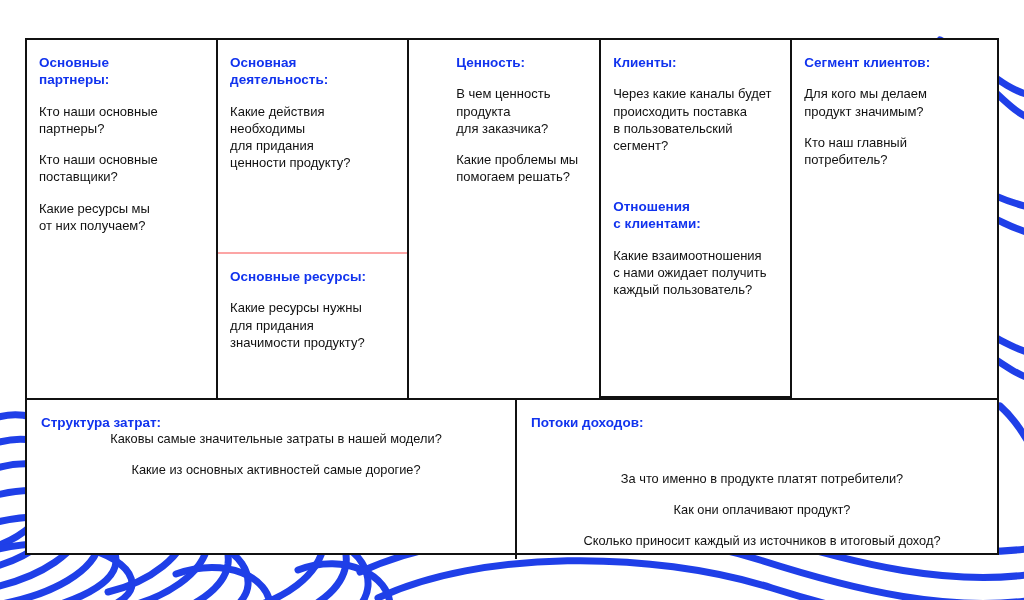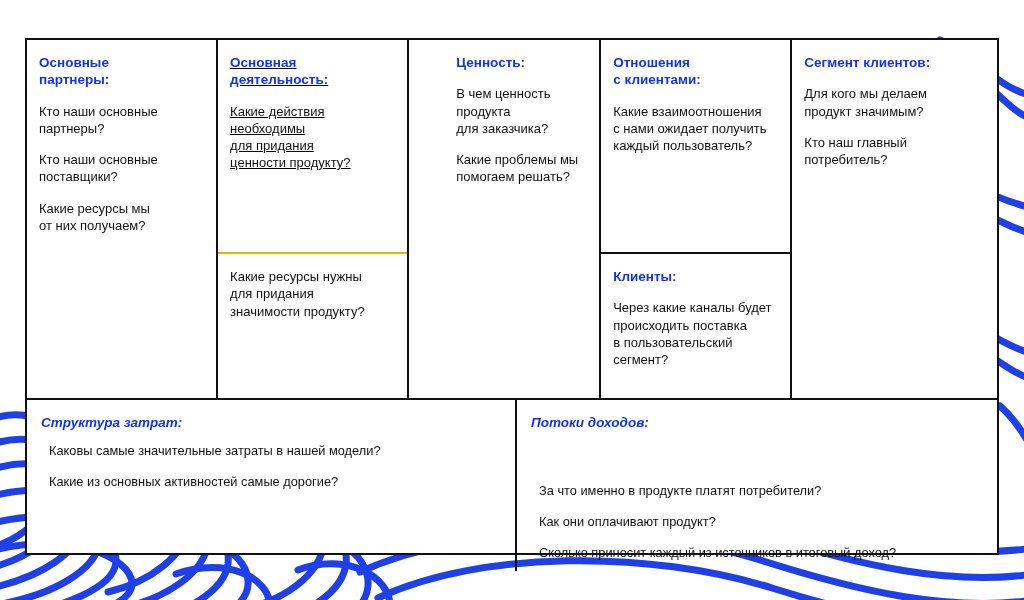--- a/index.html
+++ b/index.html
@@ -75,22 +75,21 @@
   .col-relations { width: 196px; }
   .col-segment { width: 210px; }
 
   .cell {
     padding: 14px 12px 10px 12px;
     box-sizing: border-box;
     flex: 1 1 auto;
   }
   .cell.split-top {
     flex: 0 0 214px;
-    border-bottom: 2px solid #eab308;
-    text-decoration: underline;
+    border-bottom: 2px solid #fca5a5;
   }
   .cell.split-top-rel {
     flex: 0 0 214px;
     border-bottom: 2px solid #111111;
   }
 
   .cell-title {
     color: #1133ee;
     font-weight: bold;
     font-size: 13.5px;
@@ -119,29 +118,29 @@
   }
   .bcol-costs {
     width: 490px;
     border-right: 2px solid #111111;
   }
   .bcol-revenue {
     width: 480px;
     gap: 40px;
   }
   .bcol .cell-title {
-    margin-bottom: 12px;
-    font-style: italic;
+    margin-bottom: 0;
   }
   .bcol-body p {
     margin: 0 0 14px 0;
     font-size: 12.8px;
     line-height: 1.3;
     color: #111111;
     padding-left: 8px;
+    text-align: center;
   }
   .bcol-body p:last-child {
     margin-bottom: 0;
   }
 </style>
 </head>
 <body>
 
 <svg id="bg-waves" viewBox="0 0 1024 600" preserveAspectRatio="none" aria-hidden="true">
   <g fill="none" stroke="#1f3fe8" stroke-width="7" stroke-linecap="round">
@@ -204,20 +203,21 @@
           <div class="cell-title">Основная
 деятельность:</div>
           <div class="cell-body">
             <p>Какие действия
 необходимы
 для придания
 ценности продукту?</p>
           </div>
         </div>
         <div class="cell">
+          <div class="cell-title">Основные ресурсы:</div>
           <div class="cell-body">
             <p>Какие ресурсы нужны
 для придания
 значимости продукту?</p>
           </div>
         </div>
       </div>
 
       <div class="col col-value">
         <div class="cell">
@@ -225,36 +225,36 @@
           <div class="cell-body">
             <p>В чем ценность продукта
 для заказчика?</p>
             <p>Какие проблемы мы
 помогаем решать?</p>
           </div>
         </div>
       </div>
 
       <div class="col col-relations">
-        <div class="cell split-top-rel">
-          <div class="cell-title">Отношения
-с клиентами:</div>
-          <div class="cell-body">
-            <p>Какие взаимоотношения
-с нами ожидает получить
-каждый пользователь?</p>
-          </div>
-        </div>
         <div class="cell">
           <div class="cell-title">Клиенты:</div>
           <div class="cell-body">
             <p>Через какие каналы будет
 происходить поставка
 в пользовательский
 сегмент?</p>
+          </div>
+        </div>
+        <div class="cell split-top-rel">
+          <div class="cell-title">Отношения
+с клиентами:</div>
+          <div class="cell-body">
+            <p>Какие взаимоотношения
+с нами ожидает получить
+каждый пользователь?</p>
           </div>
         </div>
       </div>
 
       <div class="col col-segment">
         <div class="cell">
           <div class="cell-title">Сегмент клиентов:</div>
           <div class="cell-body">
             <p>Для кого мы делаем
 продукт значимым?</p>

